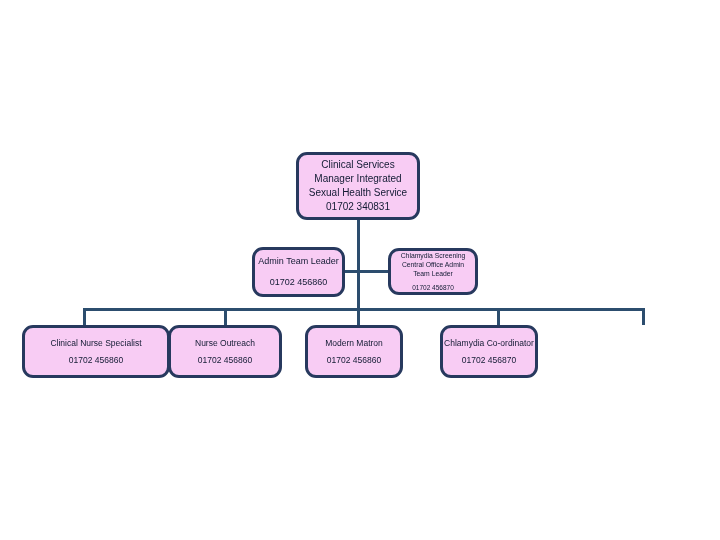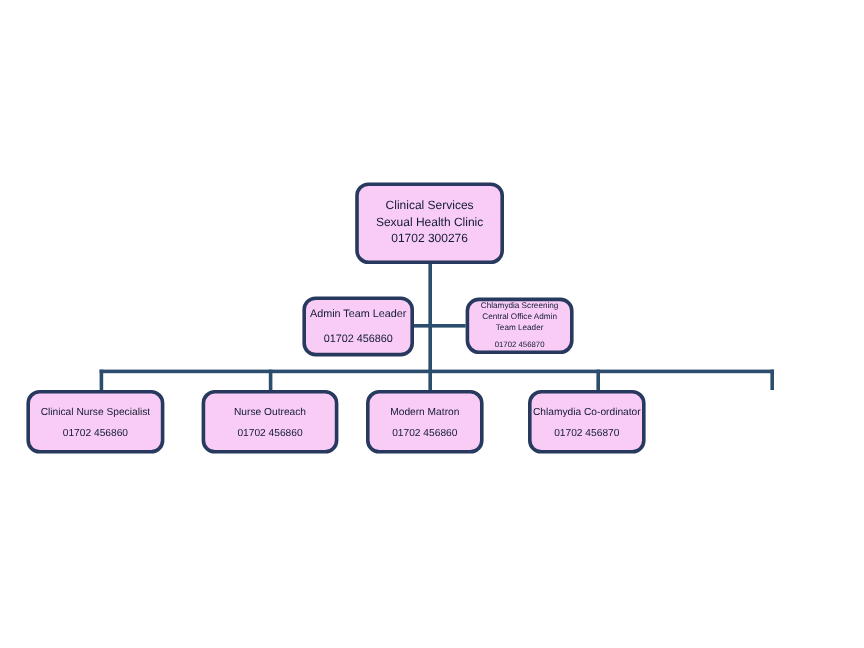--- a/index.html
+++ b/index.html
@@ -33,21 +33,21 @@
   .ln { width: 100%; }
 
   #n-root   { left: 296px; top: 152px; width: 124px; height: 68px; font-size: 10px; line-height: 14px; }
   #n-admin  { left: 252px; top: 247px; width: 93px;  height: 50px; font-size: 9px; }
   #n-admin .phone   { margin-top: 10px; }
   #n-screen { left: 388px; top: 248px; width: 90px;  height: 47px; font-size: 6.8px; line-height: 9px; }
   #n-screen .phone  { margin-top: 5px; font-size: 6.5px; }
 
   .bottom-node { top: 325px; height: 53px; font-size: 8.5px; }
   .bottom-node .phone { margin-top: 6px; }
-  #n-b0 { left: 22px;  width: 115px; }
+  #n-b0 { left: 22px;  width: 148px; }
   #n-b1 { left: 168px; width: 114px; }
   #n-b2 { left: 305px; width: 98px; }
   #n-b3 { left: 440px; width: 98px; }
   #n-b4 { left: 580px; width: 127px; font-size: 8px; line-height: 10.5px; }
   #n-b4 .phone { margin-top: 4px; }
 
   
   .conn {
     position: absolute;
     background: #2c4d6e;
@@ -70,22 +70,23 @@
     <div class="conn" id="c-stub-h"></div>
     <div class="conn" id="c-rail"></div>
     <div class="conn" id="c-d0"></div>
     <div class="conn" id="c-d1"></div>
     <div class="conn" id="c-d3"></div>
     <div class="conn" id="c-d4"></div>
   </div>
 
   <div class="node" id="n-root">
     <div class="ln">Clinical Services</div>
-    <div class="ln">Sexual Health Clinic</div>
-    <div class="ln">01702 300276</div>
+    <div class="ln">Manager Integrated</div>
+    <div class="ln">Sexual Health Service</div>
+    <div class="ln">01702 340831</div>
   </div>
 
   <div class="node" id="n-admin">
     <div class="ln">Admin Team Leader</div>
     <div class="ln phone">01702 456860</div>
   </div>
 
   <div class="node" id="n-screen">
     <div class="ln">Chlamydia Screening</div>
     <div class="ln">Central Office Admin</div>

